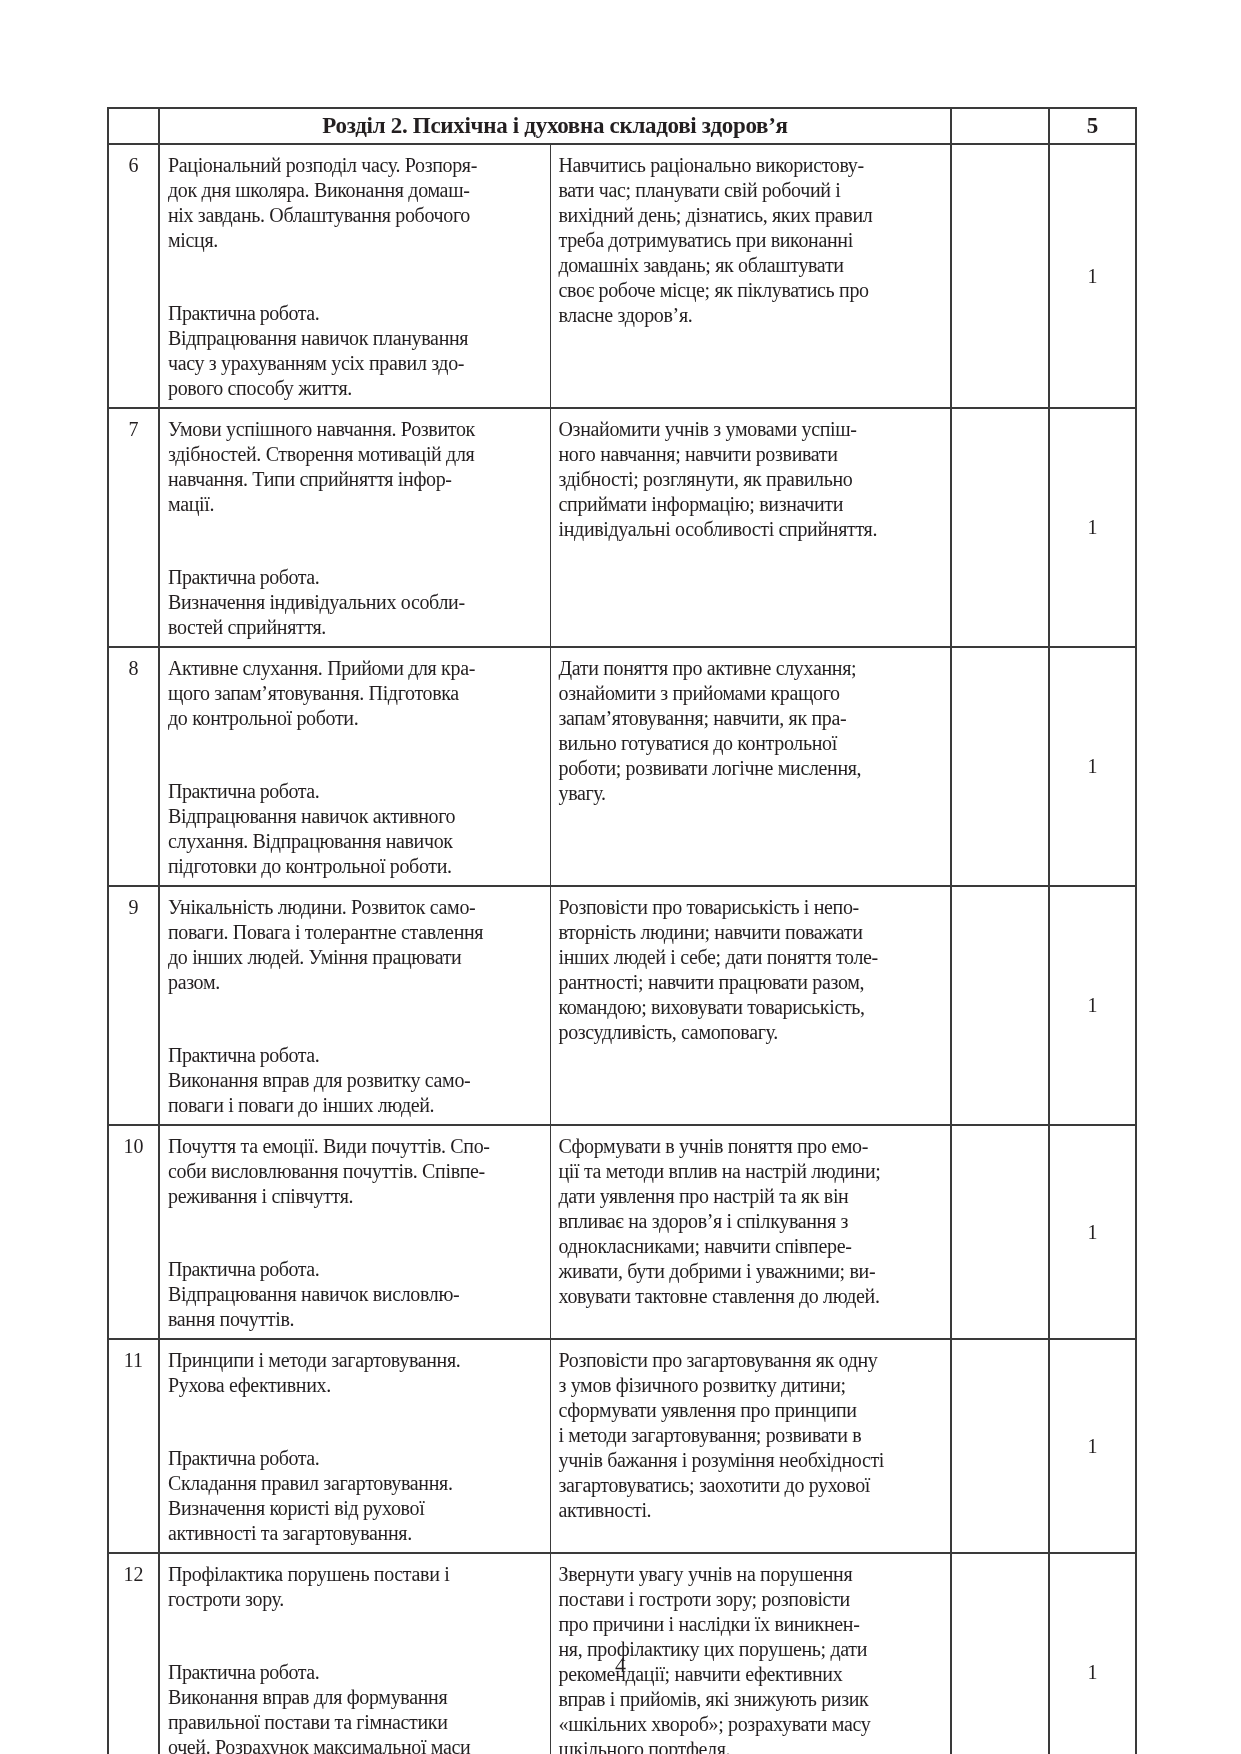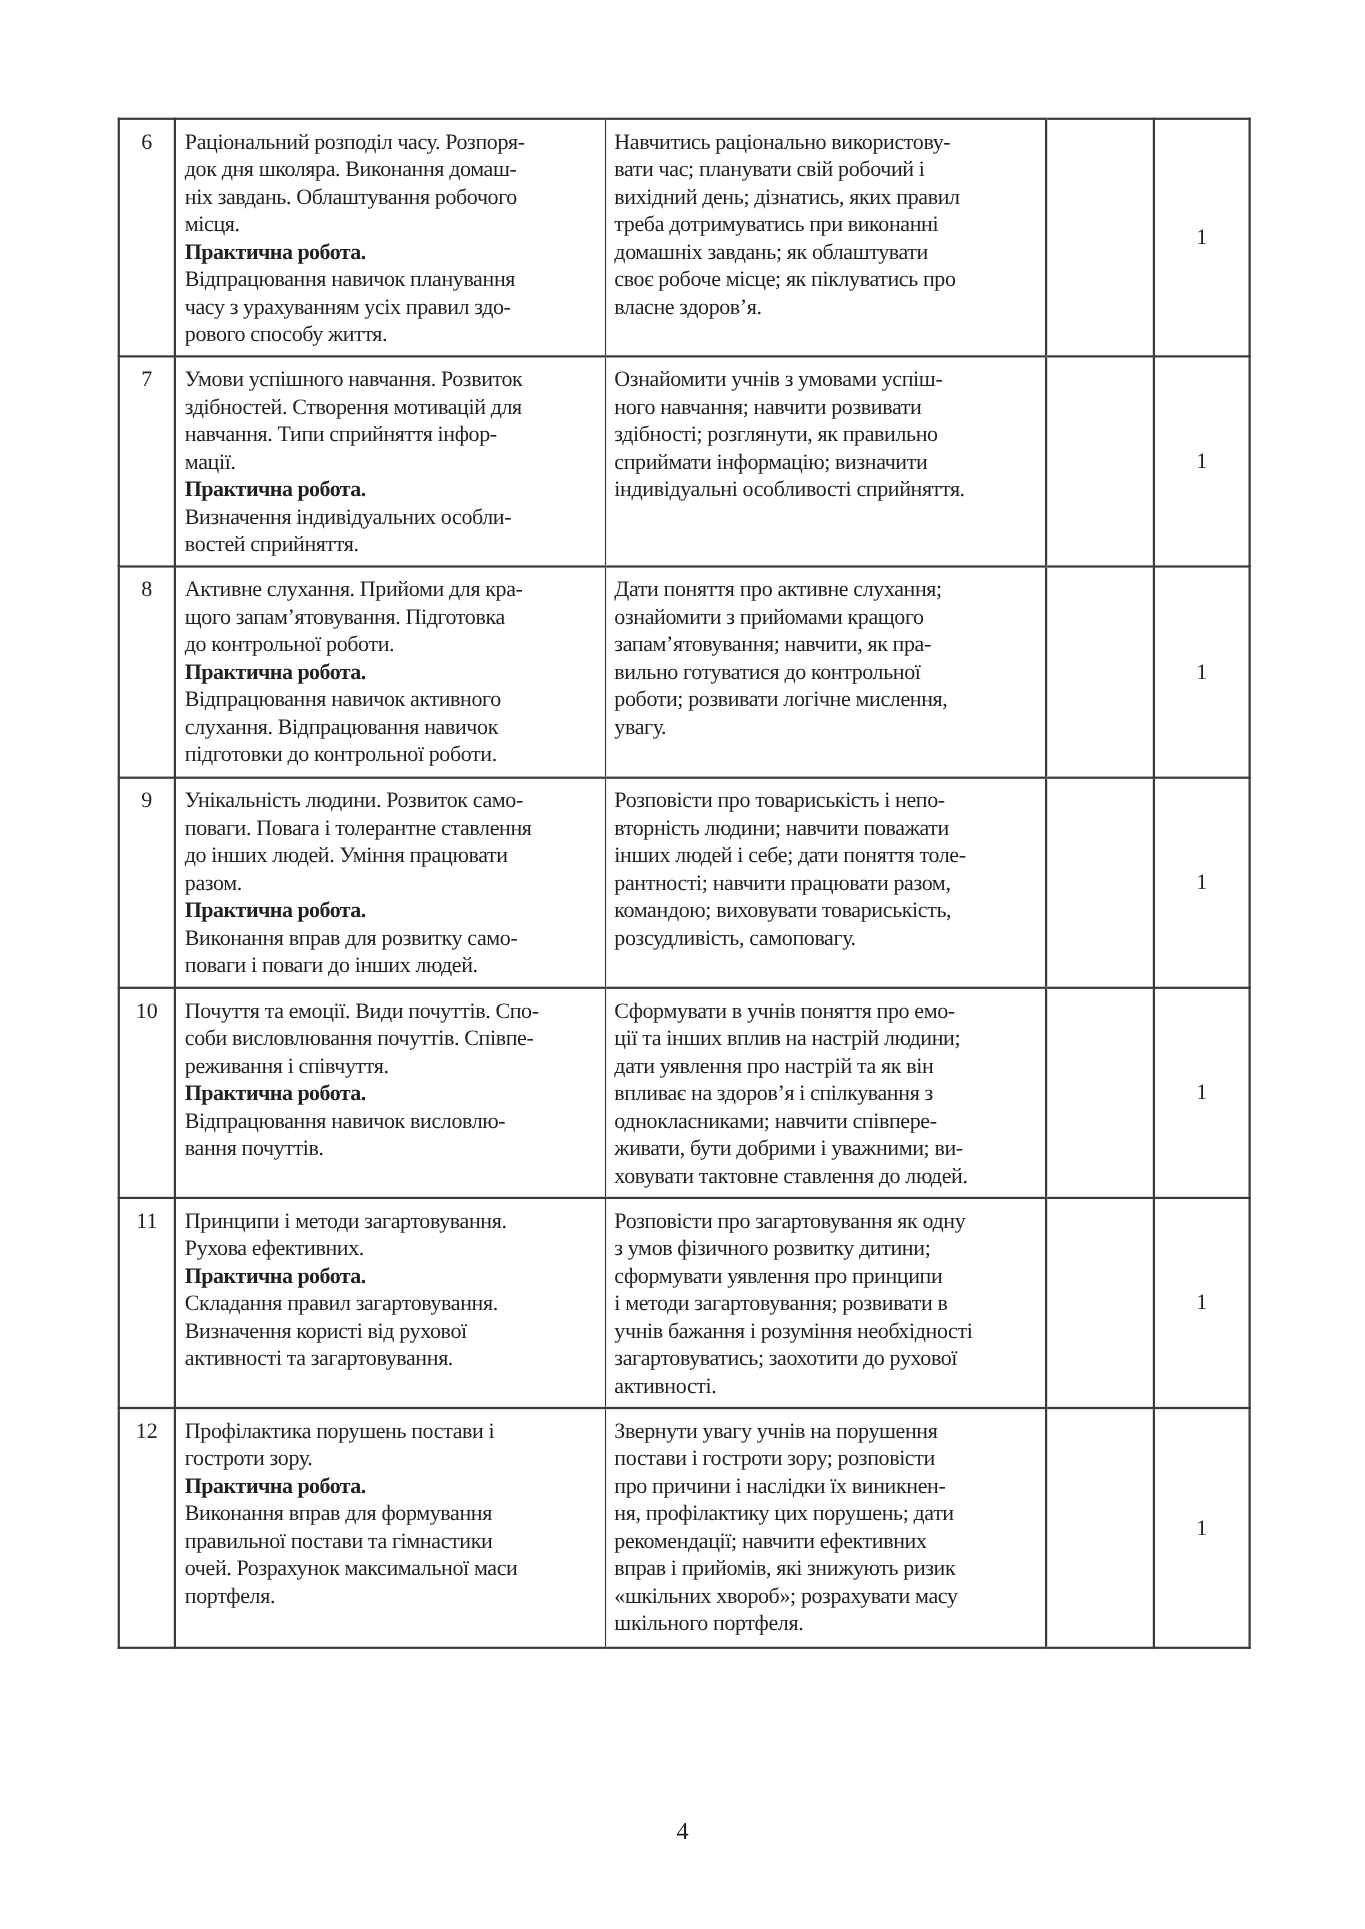--- a/index.html
+++ b/index.html
@@ -7,38 +7,44 @@
          font-family: "Liberation Serif", "DejaVu Serif", serif; color: #231f20; }
   .tbl { position: absolute; left: 107px; top: 107px; width: 1028px;
          border-collapse: collapse; table-layout: fixed; }
   .tbl td { border: 2px solid #3a3a3a; vertical-align: top; padding: 0; }
   .tbl td.mid { border-left-width: 1.5px; border-right-width: 1.5px; }
   .c-num { width: 51px; text-align: center; font-size: 20px; line-height: 25px; padding-top: 8px !important; }
   .c-hours { width: 87px; text-align: center; vertical-align: middle !important; font-size: 20px; }
   .cell-text { font-size: 20px; line-height: 25px; padding: 8px 8px 6px 8px; text-align: justify;
                letter-spacing: -0.35px; word-spacing: 0px; }
   .cell-text .line { display: block; }
-  .practical { font-weight: bold; letter-spacing: -0.5px; }
+  .practical { font-weight: normal; letter-spacing: -0.5px; margin-top: 48px; }
   .section td { height: 34px; vertical-align: middle; }
   .section-title { text-align: center; font-weight: bold; font-size: 23px; letter-spacing: -0.3px; }
   .section-hours { text-align: center; font-weight: bold; font-size: 23px; }
   .page-number { position: absolute; left: 0; width: 1241px; top: 1652px; text-align: center; font-size: 22px; }
 </style>
 </head>
 <body>
 
 <table class="tbl">
   <colgroup>
     <col style="width:51px">
       <col style="width:391px">
       <col style="width:401px">
       <col style="width:98px">
       <col style="width:87px">
   </colgroup>
   <tbody id="tbody">
+      <tr class="section">
+    <td></td>
+    <td colspan="2" class="section-title">Розділ 2. Психічна і духовна складові здоров’я</td>
+    <td></td>
+    <td class="section-hours">5</td>
+  </tr>
       <tr style="height: 215px;">
     <td class="c-num">6</td>
     <td class="mid">
       <div class="cell-text topic">
             <span class="line">Раціональний розподіл часу. Розпоря-</span>
             <span class="line">док дня школяра. Виконання домаш-</span>
             <span class="line">ніх завдань. Облаштування робочого</span>
             <span class="line">місця.</span>
             <span class="line practical">Практична робота.</span>
             <span class="line">Відпрацювання навичок планування</span>
@@ -145,21 +151,21 @@
             <span class="line">соби висловлювання почуттів. Співпе-</span>
             <span class="line">реживання і співчуття.</span>
             <span class="line practical">Практична робота.</span>
             <span class="line">Відпрацювання навичок висловлю-</span>
             <span class="line">вання почуттів.</span>
           </div>
     </td>
     <td class="mid">
       <div class="cell-text goal">
             <span class="line">Сформувати в учнів поняття про емо-</span>
-            <span class="line">ції та інших вплив на настрій людини;</span>
+            <span class="line">ції та методи вплив на настрій людини;</span>
             <span class="line">дати уявлення про настрій та як він</span>
             <span class="line">впливає на здоров’я і спілкування з</span>
             <span class="line">однокласниками; навчити співпере-</span>
             <span class="line">живати, бути добрими і уважними; ви-</span>
             <span class="line">ховувати тактовне ставлення до людей.</span>
           </div>
     </td>
     <td></td>
     <td class="c-hours">1</td>
   </tr>

